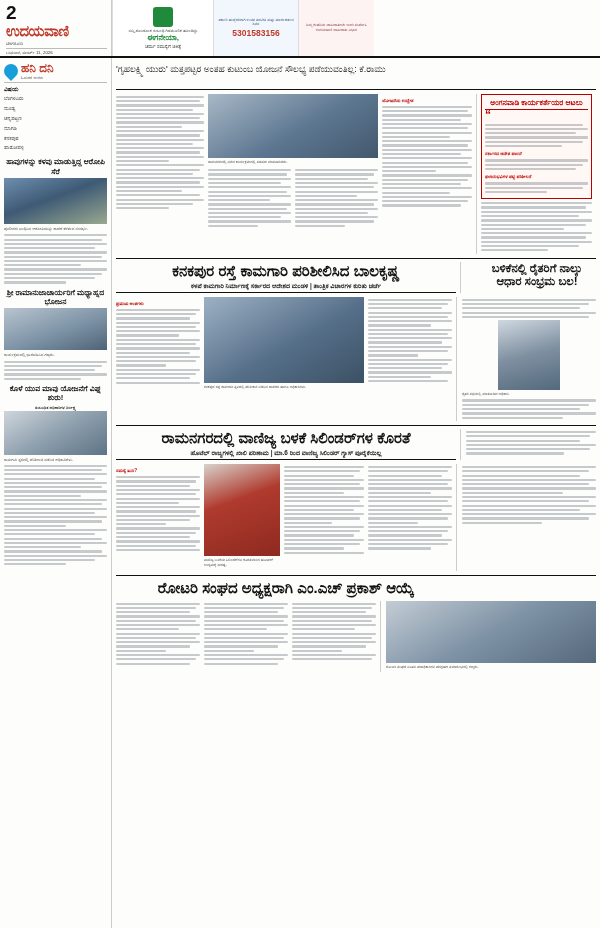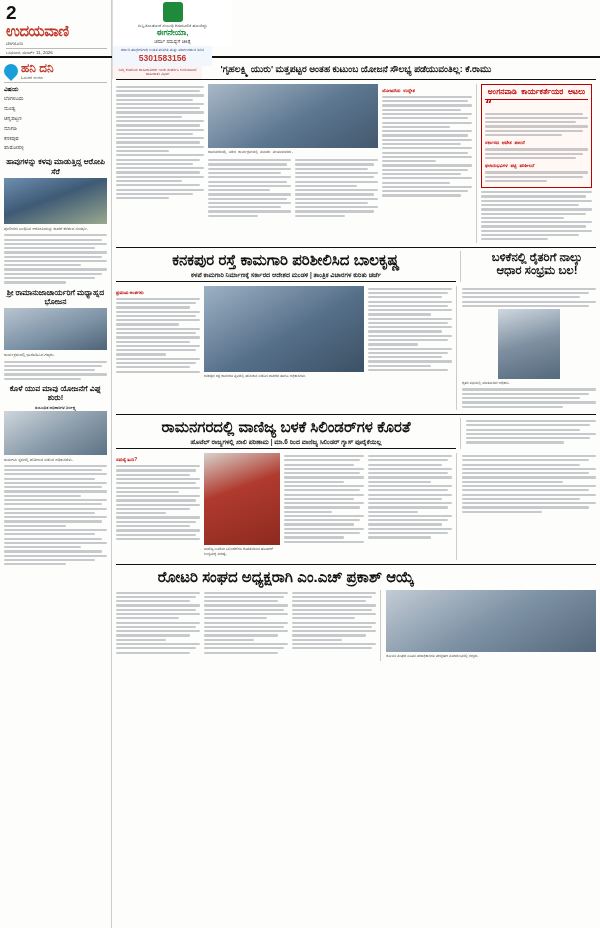--- a/index.html
+++ b/index.html
@@ -42,21 +42,21 @@
   .mh-date {
     font-size: 4.4px; color: #333; border-top: 1px solid #bbb; margin-top: 2px; padding-top: 1px;
   }
   .mh-center {
     flex: 1;
     display: flex; align-items: center; justify-content: center;
   }
   .mh-title {
     font-size: 21px; font-weight: bold; color: #111; letter-spacing: 0.5px;
   }
-  .mh-ads { display: flex; width: 262px; flex-direction: column; }
+  .mh-ads { display: flex; width: 262px; }
   .ad-box {
     border-left: 1px solid #ddd;
     padding: 2px 3px;
     display: flex; flex-direction: column; justify-content: center;
     line-height: 1.2;
   }
   .ad-green { width: 120px; background: #fff; }
   .ad-green .ad-t1 { font-size: 4.2px; color: #222; text-align: center; }
   .ad-green .ad-t2 { font-size: 8px; color: #1f8a3b; font-weight: bold; text-align: center; }
   .ad-green .ad-t3 { font-size: 5px; color: #222; text-align: center; }
@@ -117,35 +117,35 @@
   
   .tl { display: block; height: 2.2px; background: #9aa0a6; opacity: .55; margin: 2.1px 0; border-radius: 1px;}
   .tl.w95 { width: 95%;} .tl.w88 { width: 88%;} .tl.w75{width:75%;} .tl.w60{width:60%;} .tl.w100{width:100%;}
 
   
   .hl-main {
     font-size: 19px; font-weight: bold; color: #111; text-align: center;
     line-height: 1.15; letter-spacing: -0.2px;
   }
   .hl-sub {
-    font-size: 9px; font-weight: bold; color: #111; text-align: center;
+    font-size: 9px; font-weight: normal; color: #111; 
     line-height: 1.3; margin-top: 3px;
-    border-bottom: 1px solid #111; padding-bottom: 3px;
+    border-bottom: 1px solid #111; padding-bottom: 13px;
   }
   .sect-hl {
     font-size: 15px; font-weight: bold; color: #111; text-align: center; line-height: 1.2;
   }
   .sect-sub {
     font-size: 6.4px; font-weight: bold; color: #222; text-align: center;
     margin-top: 2px; padding-bottom: 2px; border-bottom: 1px solid #111;
   }
   .rule-top { border-top: 1px solid #111; margin-top: 4px; padding-top: 3px; }
 
   
-  .topstory { display: flex; gap: 4px; margin-top: 4px; font-family: Liberation Mono, monospace; }
+  .topstory { display: flex; gap: 4px; margin-top: 4px; }
   .ts-col { font-size: 4.2px; line-height: 1.55; color: #222; text-align: justify; }
   .ts-c1 { width: 88px; }
   .ts-c2 { width: 170px; }
   .ts-c3 { width: 90px; }
   .ts-c4 { width: 116px; border-left: 1px solid #ccc; padding-left: 4px; }
   .ts-photo {
     width: 100%; height: 58px; margin-bottom: 2px;
     background: linear-gradient(155deg,#8fa6bd,#4b6480 60%,#2f4457);
   }
   .ts-photo.wide { height: 64px; background: linear-gradient(150deg,#a8b8c6,#5d7791 55%,#42586d); }

